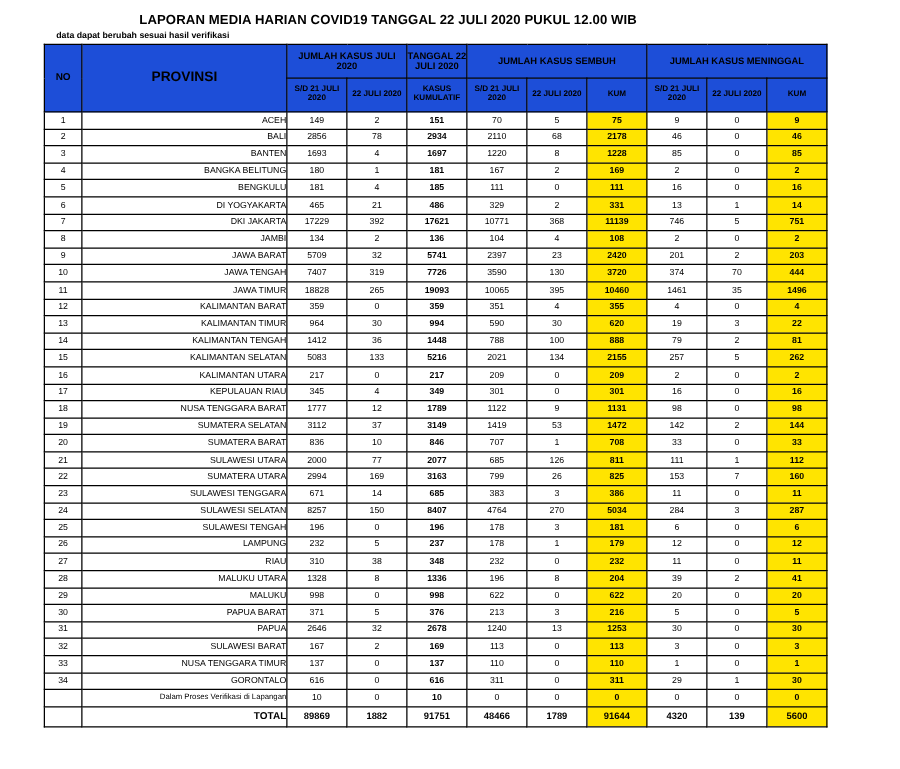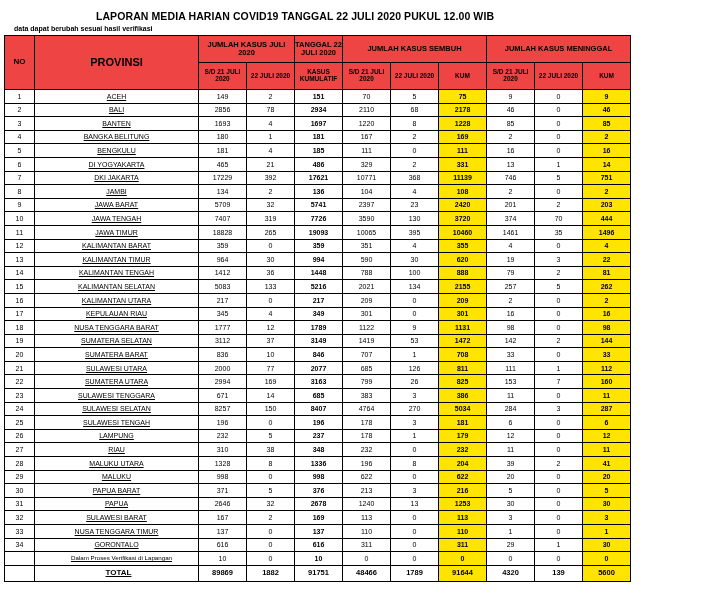--- a/index.html
+++ b/index.html
@@ -13,21 +13,21 @@
     font-family: "Liberation Sans", sans-serif;
     color: #000000;
     position: relative;
     overflow: hidden;
   }
   .page {
     width: 604px;
     height: 615px;
     position: relative;
     box-sizing: border-box;
-    padding: 6px 18px 0 4px;
+    padding: 6px 18px 0 35px;
   }
   .doc-title {
     text-align: center;
     font-size: 10.5px;
     font-weight: bold;
     letter-spacing: 0.1px;
     margin: 4px 0 3px 0;
   }
   .doc-subtitle {
     font-size: 7px;
@@ -40,21 +40,21 @@
     width: 100%;
     table-layout: fixed;
   }
   table.main th, table.main td {
     border: 1px solid #000000;
     font-size: 7px;
     padding: 0;
     line-height: 1.05;
   }
   thead th {
-    background: #ef4444;
+    background: #1d4ed8;
     font-weight: bold;
     text-align: center;
     vertical-align: middle;
     padding: 2px 1px;
   }
   thead th.grp {
     height: 26px;
     font-size: 7.5px;
   }
   thead th.sub {
@@ -70,24 +70,23 @@
   }
   tbody td {
     height: 12.6px;
     background: #ffffff;
   }
   td.c-no {
     text-align: center;
     font-size: 6.5px;
   }
   td.c-prov {
-    text-align: center;
+    text-align: right;
     padding-left: 4px;
     font-size: 6.8px;
-    text-decoration: underline;
   }
   td.num {
     text-align: center;
     font-size: 6.8px;
   }
   td.bold {
     font-weight: bold;
   }
   td.yellow {
     background: #ffe400;

